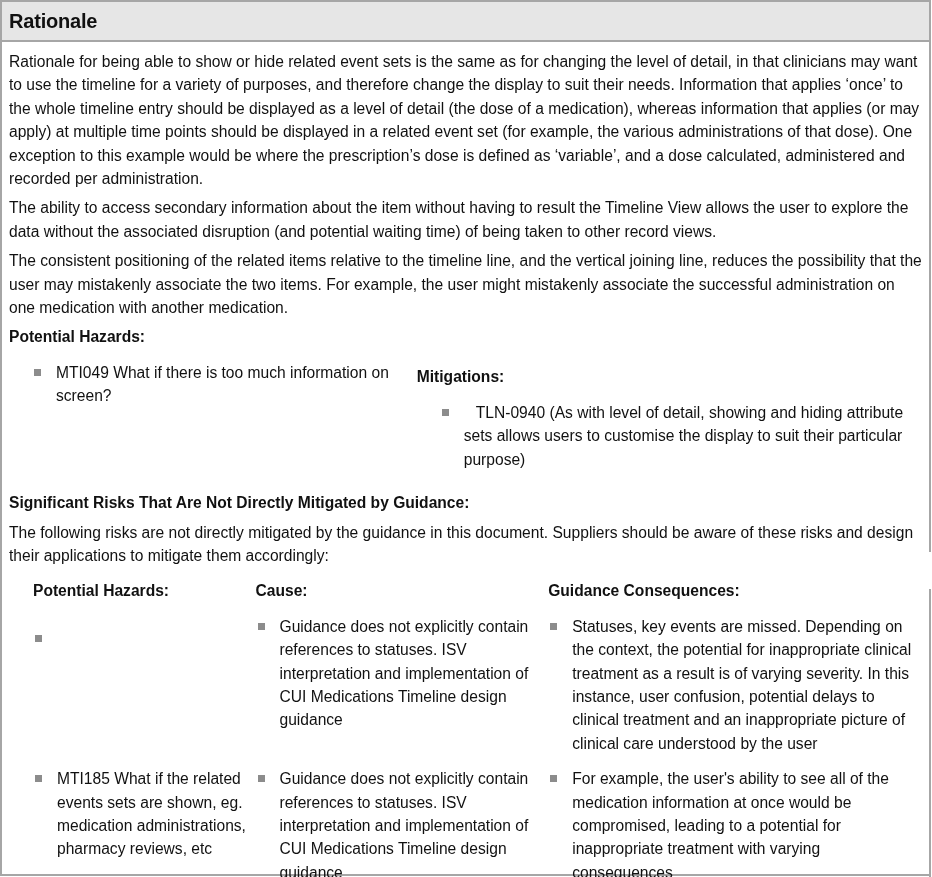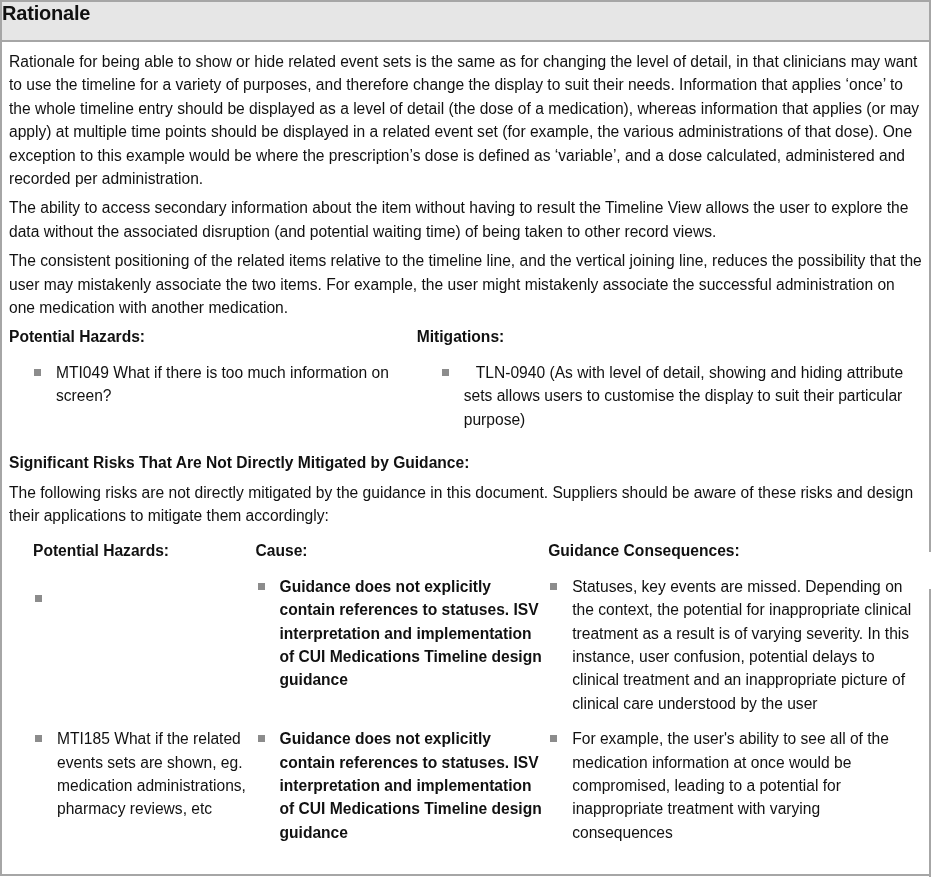--- a/index.html
+++ b/index.html
@@ -35,21 +35,22 @@
       position: absolute;
       left: 929px; top: 589px;
       width: 2px; height: 288px;
       background: #a6a6a6;
     }
     .header {
       height: 38px;
       background: #e6e6e6;
       border-bottom: 2px solid #a6a6a6;
       display: flex;
-      align-items: flex-start;
+      align-items: center;
+      padding-left: 7px;
     }
     .header h1 {
       margin: 0;
       font-size: 20px;
       font-weight: bold;
       color: #111;
       letter-spacing: -0.2px;
     }
     .content {
       padding: 8px 6px 0 7px;
@@ -61,21 +62,21 @@
     }
     .subhead {
       font-weight: bold;
       margin: 10px 0 12px 0;
     }
     .two-col {
       display: flex;
       margin-top: 0;
     }
     .two-col .col-left { width: 410px; }
-    .two-col .col-right { width: 510px; }
+    .two-col .col-right { width: 510px; margin-top: 40px; }
     .col-head {
       font-weight: bold;
       margin-bottom: 12px;
     }
     ul.sq {
       list-style: none;
       margin: 0;
       padding: 0;
     }
     ul.sq li {
@@ -100,21 +101,21 @@
     }
     .three-col .c1 { width: 225px; }
     .three-col .c2 { width: 296px; }
     .three-col .c3 { width: 380px; }
     .three-col .col-head { margin-bottom: 12px; }
     .row3 {
       display: flex;
       padding-left: 24px;
     }
     .row3 .c1 { width: 225px; }
-    .row3 .c2 { width: 296px; font-weight: bold; }
+    .row3 .c2 { width: 296px; }
     .row3 .c3 { width: 380px; }
     .row3 ul.sq li { padding-left: 24px; margin-bottom: 12px; }
     .row3 ul.sq li .bullet { left: 2px; }
   </style>
 </head>
 <body>
 
 <div class="panel">
   <div class="header">
     <h1>Rationale</h1>

